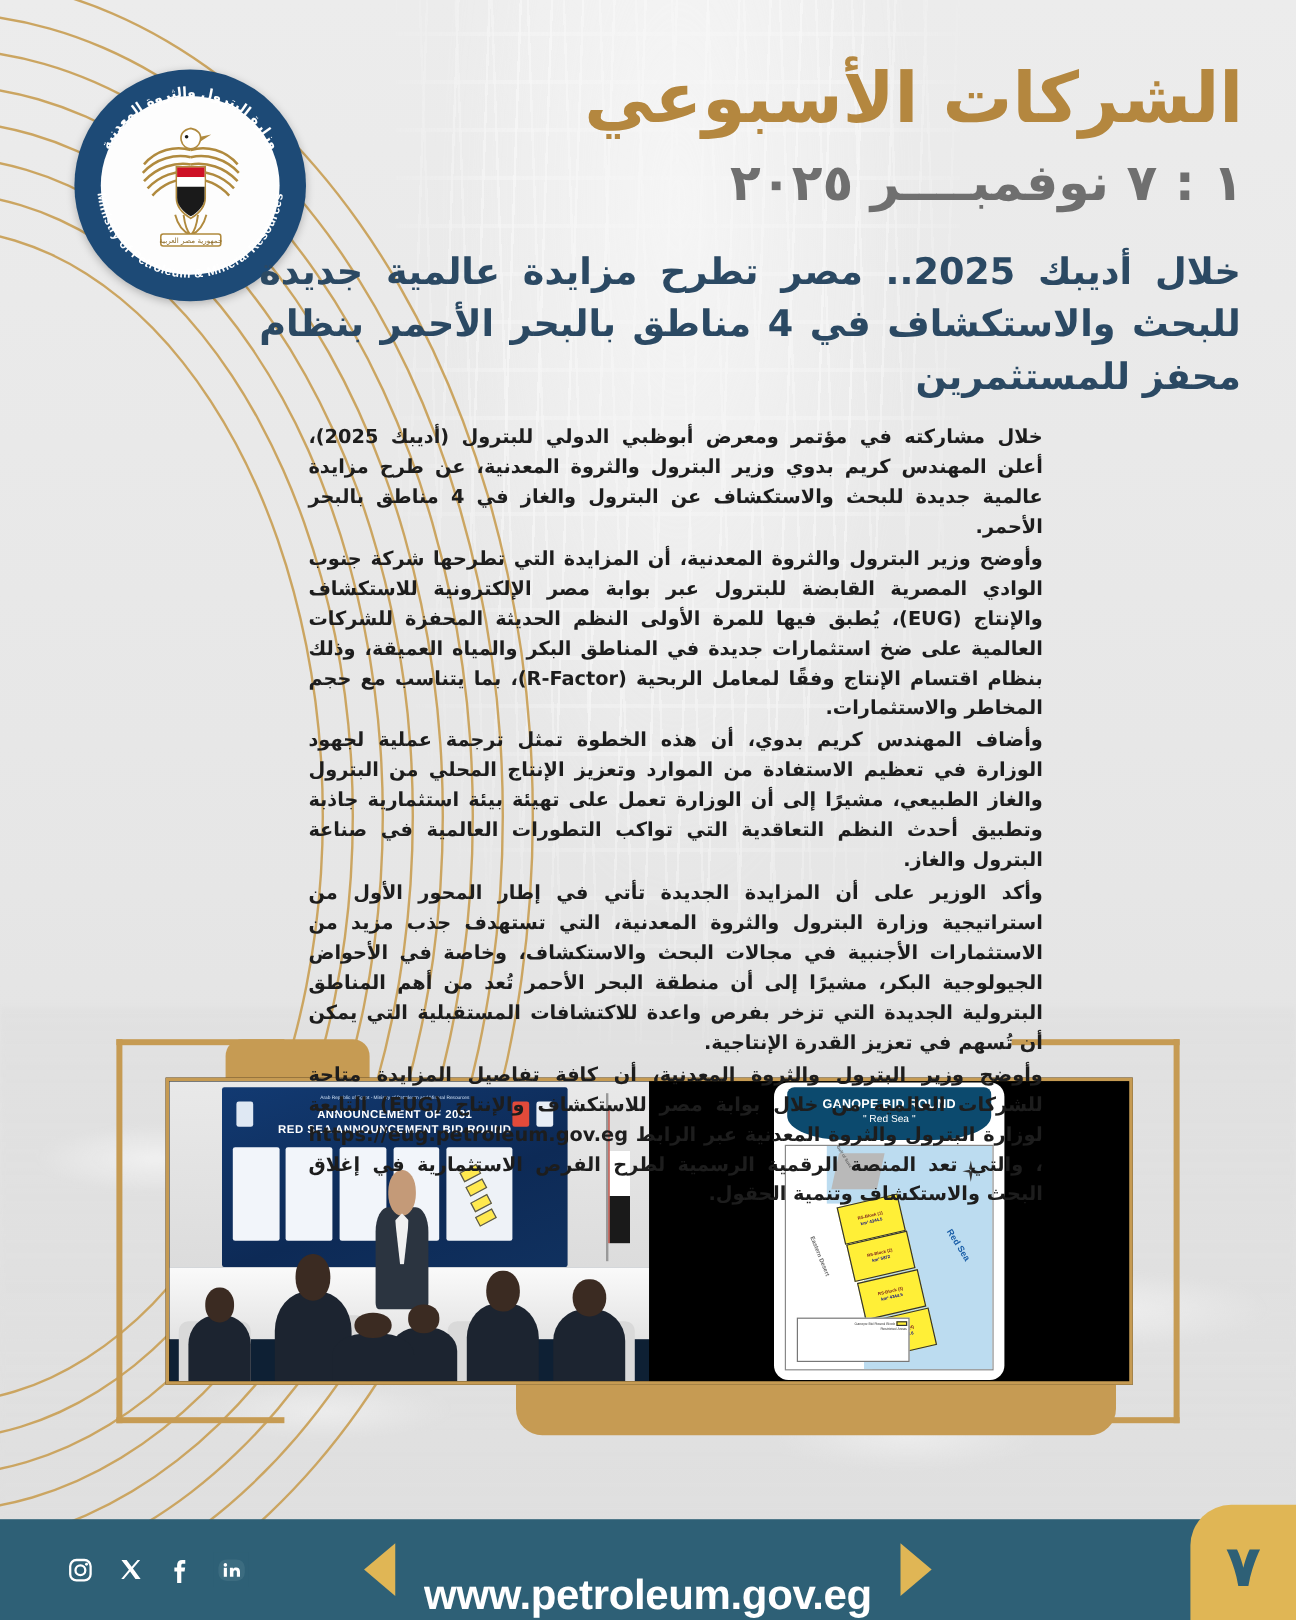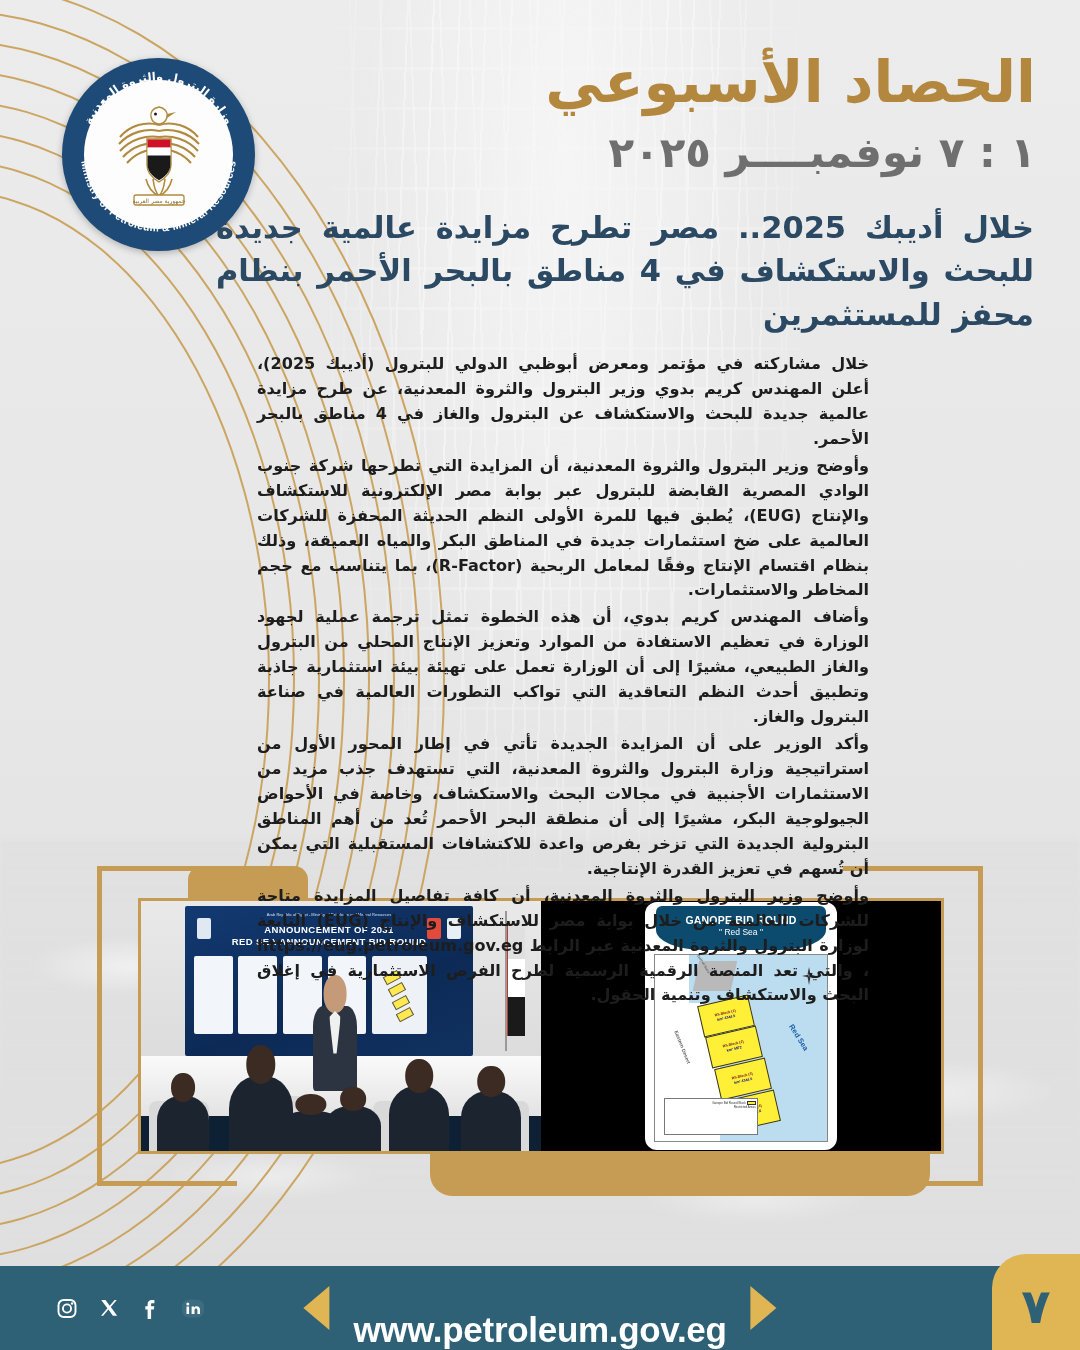--- a/index.html
+++ b/index.html
@@ -362,21 +362,21 @@
         <path d="M66 80 C64 88 60 94 53 97"></path>
         <path d="M59 80 C58 88 56 94 53 97"></path>
       </g>
 
       <rect x="28" y="96" width="50" height="10" rx="2" fill="#fff" stroke="#b08a3e" stroke-width="1.3"></rect>
       <text x="53" y="103.6" font-size="6" text-anchor="middle" fill="#8e6d2c" font-family="'DejaVu Sans',sans-serif">جمهورية مصر العربية</text>
     </svg>
   </div>
 </div>
 
-<div class="hdr-title">الحصاد الأسبوعي</div>
+<div class="hdr-title">الشركات الأسبوعي</div>
 <div class="hdr-date">١ : ٧ نوفمبــــر ٢٠٢٥</div>
 
 <div class="headline">خلال أديبك 2025.. مصر تطرح مزايدة عالمية جديدة للبحث والاستكشاف في 4 مناطق بالبحر الأحمر بنظام محفز للمستثمرين</div>
 
 <div class="body-col">
   <p>خلال مشاركته في مؤتمر ومعرض أبوظبي الدولي للبترول (أديبك 2025)، أعلن المهندس كريم بدوي وزير البترول والثروة المعدنية، عن طرح مزايدة عالمية جديدة للبحث والاستكشاف عن البترول والغاز في 4 مناطق بالبحر الأحمر.</p>
   <p>وأوضح وزير البترول والثروة المعدنية، أن المزايدة التي تطرحها شركة جنوب الوادي المصرية القابضة للبترول عبر بوابة مصر الإلكترونية للاستكشاف والإنتاج (EUG)، يُطبق فيها للمرة الأولى النظم الحديثة المحفزة للشركات العالمية على ضخ استثمارات جديدة في المناطق البكر والمياه العميقة، وذلك بنظام اقتسام الإنتاج وفقًا لمعامل الربحية (R-Factor)، بما يتناسب مع حجم المخاطر والاستثمارات.</p>
   <p>وأضاف المهندس كريم بدوي، أن هذه الخطوة تمثل ترجمة عملية لجهود الوزارة في تعظيم الاستفادة من الموارد وتعزيز الإنتاج المحلي من البترول والغاز الطبيعي، مشيرًا إلى أن الوزارة تعمل على تهيئة بيئة استثمارية جاذبة وتطبيق أحدث النظم التعاقدية التي تواكب التطورات العالمية في صناعة البترول والغاز.</p>
   <p>وأكد الوزير على أن المزايدة الجديدة تأتي في إطار المحور الأول من استراتيجية وزارة البترول والثروة المعدنية، التي تستهدف جذب مزيد من الاستثمارات الأجنبية في مجالات البحث والاستكشاف، وخاصة في الأحواض الجيولوجية البكر، مشيرًا إلى أن منطقة البحر الأحمر تُعد من أهم المناطق البترولية الجديدة التي تزخر بفرص واعدة للاكتشافات المستقبلية التي يمكن أن تُسهم في تعزيز القدرة الإنتاجية.</p>
   <p><span>وأوضح وزير البترول والثروة المعدنية، أن كافة تفاصيل المزايدة متاحة للشركات العالمية من خلال بوابة مصر للاستكشاف والإنتاج (EUG) التابعة لوزارة البترول والثروة المعدنية عبر الرابط </span><span class="ltr">https://eug.petroleum.gov.eg</span><span>، والتي تعد المنصة الرقمية الرسمية لطرح الفرص الاستثمارية في إغلاق البحث والاستكشاف وتنمية الحقول.</span></p>

